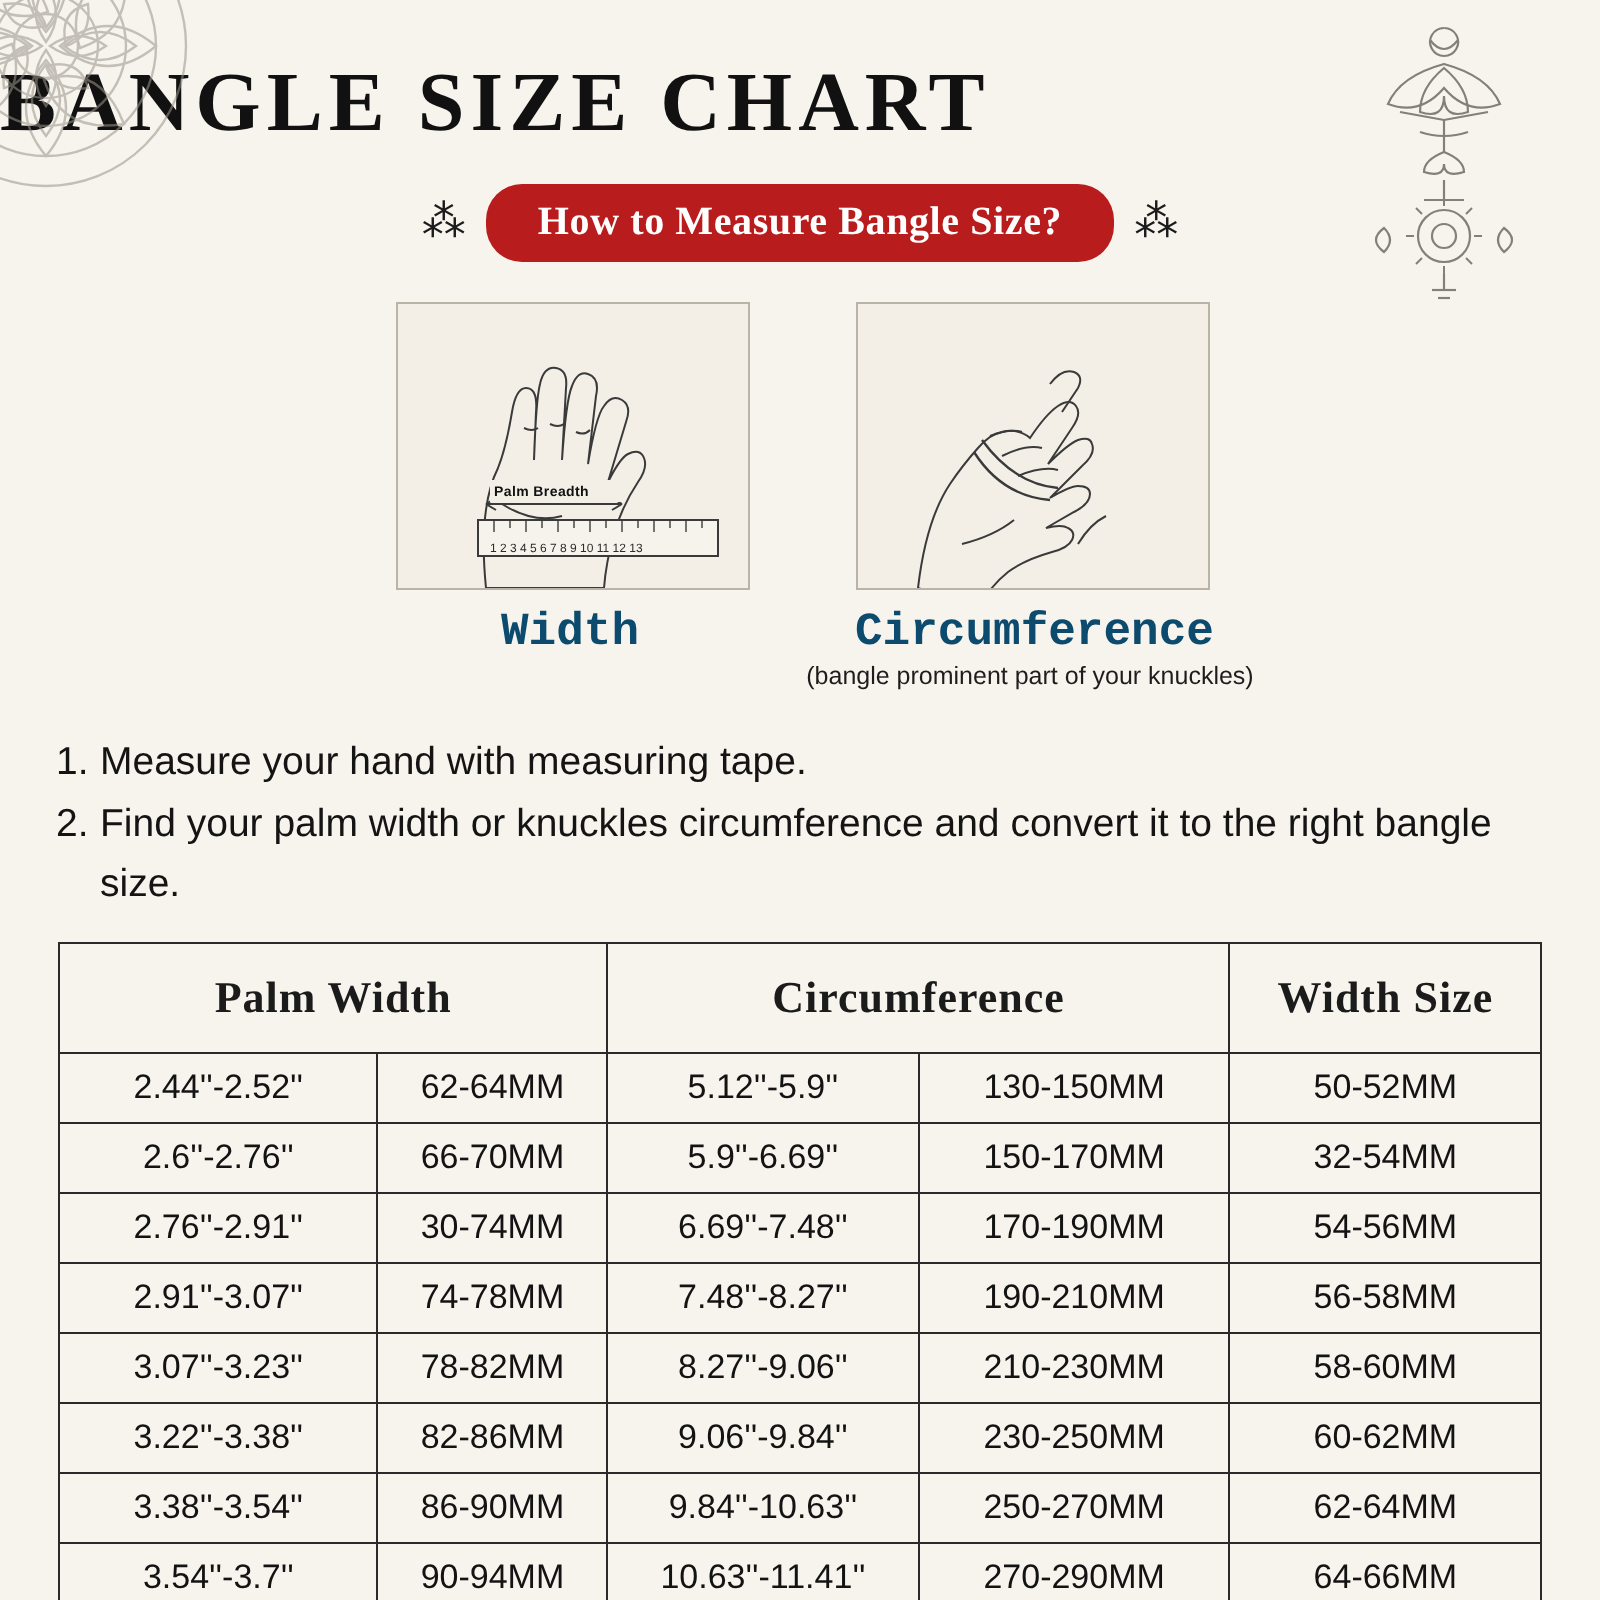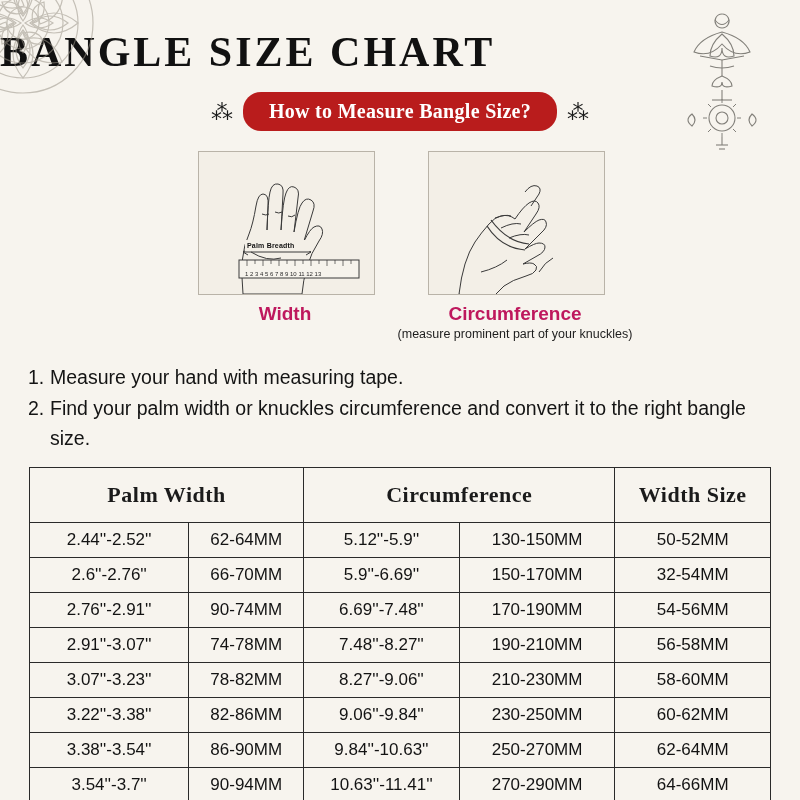--- a/index.html
+++ b/index.html
@@ -93,25 +93,25 @@
   }
   .fig-box {
     width: 175px;
     height: 142px;
     border: 1px solid #b9b3a8;
     background: #f3efe7;
     position: relative;
     overflow: hidden;
   }
   .fig-caption {
-    font-family: Liberation Sans, sans-serif;
-    font-size: 19px;
+    font-family: Liberation Mono, monospace;
+    font-size: 23px;
     font-weight: 700;
     margin-top: 8px;
-    color: #be185d;
+    color: #0c4a6e;
   }
   .fig-subcaption {
     font-family: "Liberation Sans", sans-serif;
     font-size: 12.5px;
     margin-top: 2px;
     color: #1d1d1d;
     white-space: nowrap;
   }
   .fig-right { position: relative; }
   .fig-right .fig-subcaption {
@@ -331,21 +331,21 @@
             <path d="M58 74 q14 22 38 24" stroke-width="1.2"></path>
             <path d="M62 68 q16 22 38 24" stroke-width="1.2"></path>
 
             <path d="M96 40 q6 -8 12 -6 q5 2 2 8 l-8 12"></path>
             <path d="M110 120 q6 -10 14 -14"></path>
             <path d="M52 120 q16 -4 26 -12"></path>
           </g>
         </svg>
       </div>
       <div class="fig-caption">Circumference</div>
-      <div class="fig-subcaption">(measure prominent part of your knuckles)</div>
+      <div class="fig-subcaption">(bangle prominent part of your knuckles)</div>
     </div>
   </div>
 
   <div class="steps">
     <div class="step">
       <span class="step-num">1.</span>
       <span class="step-text">Measure your hand with measuring tape.</span>
     </div>
     <div class="step">
       <span class="step-num">2.</span>
@@ -379,21 +379,21 @@
         </tr>
         <tr>
           <td>2.6''-2.76''</td>
           <td>66-70MM</td>
           <td>5.9''-6.69''</td>
           <td>150-170MM</td>
           <td>32-54MM</td>
         </tr>
         <tr>
           <td>2.76''-2.91''</td>
-          <td>90-74MM</td>
+          <td>30-74MM</td>
           <td>6.69''-7.48''</td>
           <td>170-190MM</td>
           <td>54-56MM</td>
         </tr>
         <tr>
           <td>2.91''-3.07''</td>
           <td>74-78MM</td>
           <td>7.48''-8.27''</td>
           <td>190-210MM</td>
           <td>56-58MM</td>

